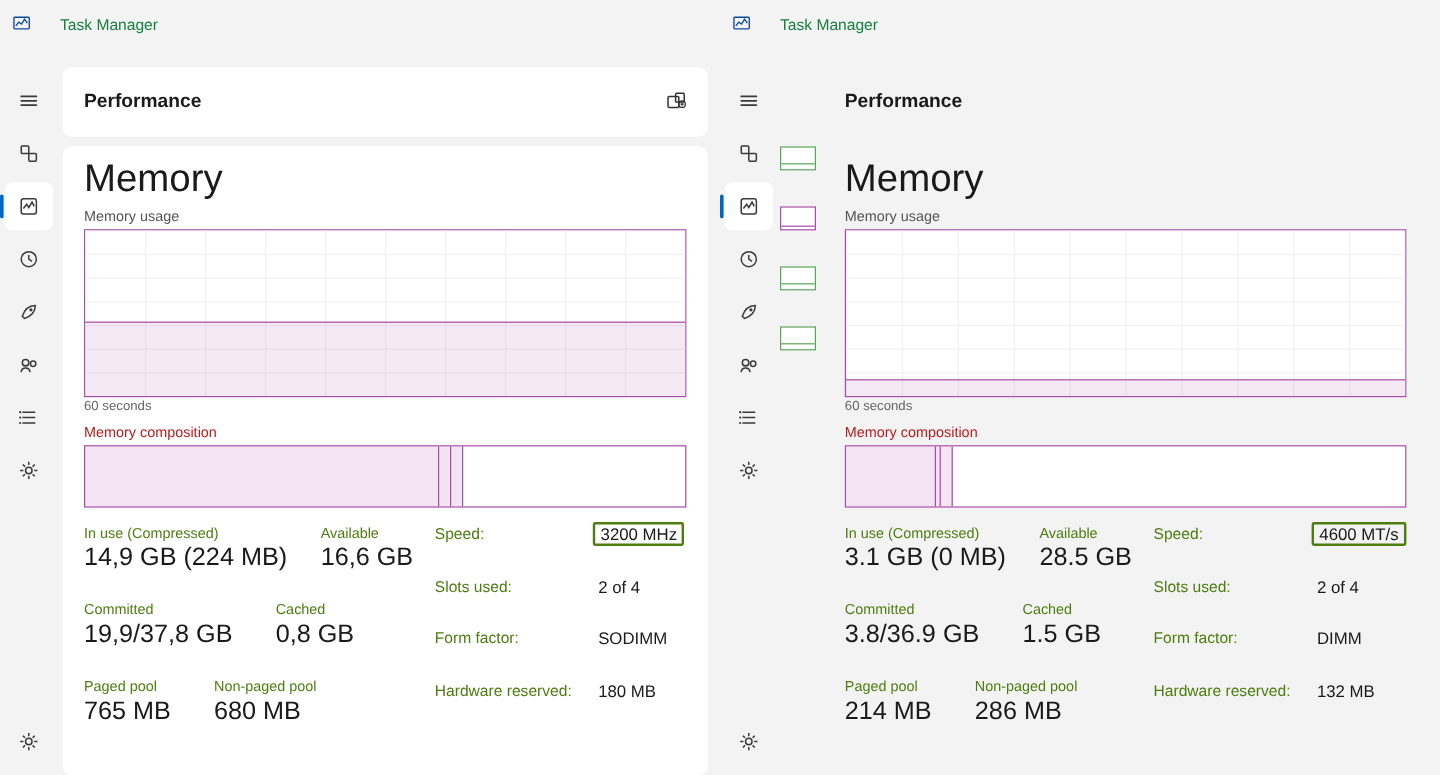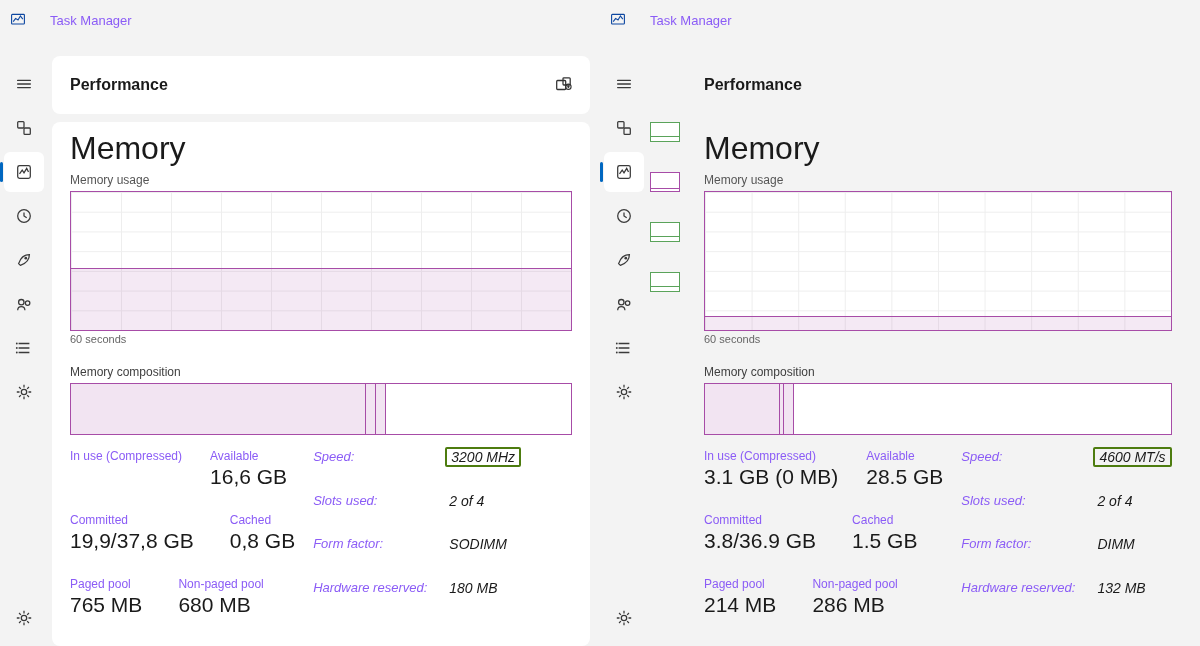--- a/index.html
+++ b/index.html
@@ -20,21 +20,21 @@
   .pane.right { width: 600px; }
   .titlebar {
     display: flex; align-items: center;
     height: 40px; padding: 0 10px;
     background: #f3f3f3;
   }
   .titlebar .app-icon {
     width: 16px; height: 16px; margin-right: 24px;
     color: #0d47a1;
   }
-  .titlebar .app-title { font-size: 13px; color: #8b5cf6; text-align: center; }
+  .titlebar .app-title { font-size: 13px; color: #15803d; text-align: center; }
   .body {
     flex: 1; display: flex; height: calc(100% - 40px);
   }
   .sidebar {
     width: 48px; display: flex; flex-direction: column; align-items: center;
     padding-top: 24px; background: #f3f3f3; position: relative;
   }
   .sidebar .si {
     width: 40px; height: 40px; display: flex; align-items: center; justify-content: center;
     border-radius: 6px; color: #3a3a3a; position: relative; margin-bottom: 4px;
@@ -76,35 +76,35 @@
     background-image: linear-gradient(to right,#eee 1px,transparent 1px),linear-gradient(to bottom,#eee 1px,transparent 1px);
     background-size: 10% 14.3%;
   }
   .chart-fill {
     position:absolute; left:0; right:0; bottom:0;
     background: rgba(167,76,167,0.12); border-top:1px solid #a74ca7;
   }
   .chart-main.left .chart-fill { height: 45%; }
   .chart-main.right .chart-fill { height: 10%; }
   .axis-line { font-size: 11px; color:#666; margin-top:2px; }
-  .comp-title { font-size: 12px; color:#404040; margin-top: 20px; }
+  .comp-title { font-size: 12px; color:#b91c1c; margin-top: 8px; }
   .chart-comp {
     width:100%; height:52px; border:1px solid #a74ca7; background:#fff;
     display:flex; margin-top:4px;
   }
   .seg { height:100%; border-right:1px solid #a74ca7; }
   .seg:last-child { border-right:none; }
   .seg.filled { background: rgba(167,76,167,0.15); }
   .stats { display:flex; margin-top: 14px; gap: 18px; }
   .col { display:flex; flex-direction:column; }
-  .lbl { font-size: 12px; color:#8b5cf6; white-space: nowrap; }
+  .lbl { font-size: 12px; color:#4d7c0f; white-space: nowrap; }
   .val-big { font-size: 21px; font-weight: 400; margin-top:2px; white-space: nowrap; }
   .val-sm  { font-size: 14px; white-space: nowrap; }
   .kv-grid {
-    display:grid; grid-template-columns: auto auto; column-gap: 22px; row-gap: 6px; font-style: italic;
+    display:grid; grid-template-columns: auto auto; column-gap: 22px; row-gap: 6px;
   }
   .kv-grid .lbl { font-size:13px; }
   .hl { border: 2px solid #4d7c0f; padding: 0 4px; margin: -2px -4px; border-radius:2px; display:inline-block; }
   .row2 { display:flex; gap: 36px; margin-top: 12px; }
   .mini-col { display:flex; flex-direction:column; }
   .thumblist {
     position:absolute; left: 50px; top:122px; display:flex; flex-direction:column; gap:30px;
   }
   .thumb { width:30px; height:20px; border:1px solid #5aa35a; position:relative; background:#fff; }
   .thumb .line { position:absolute; left:0; right:0; bottom:4px; height:1px; background:#5aa35a; }
@@ -240,20 +240,21 @@
             <div class="seg filled" style="width:2%"></div>
             <div class="seg filled" style="width:2%"></div>
             <div class="seg" style="width:37%"></div>
         </div>
 
         <div class="stats">
           <div style="display:flex;flex-direction:column;gap:12px;">
             <div style="display:flex;gap:28px;">
               <div class="col">
                 <span class="lbl">In use (Compressed)</span>
+                <span class="val-big">14,9 GB (224 MB)</span>
               </div>
               <div class="col">
                 <span class="lbl">Available</span>
                 <span class="val-big">16,6 GB</span>
               </div>
             </div>
             <div class="row2">
               <div class="mini-col">
                   <span class="lbl">Committed</span>
                   <span class="val-big">19,9/37,8 GB</span>

